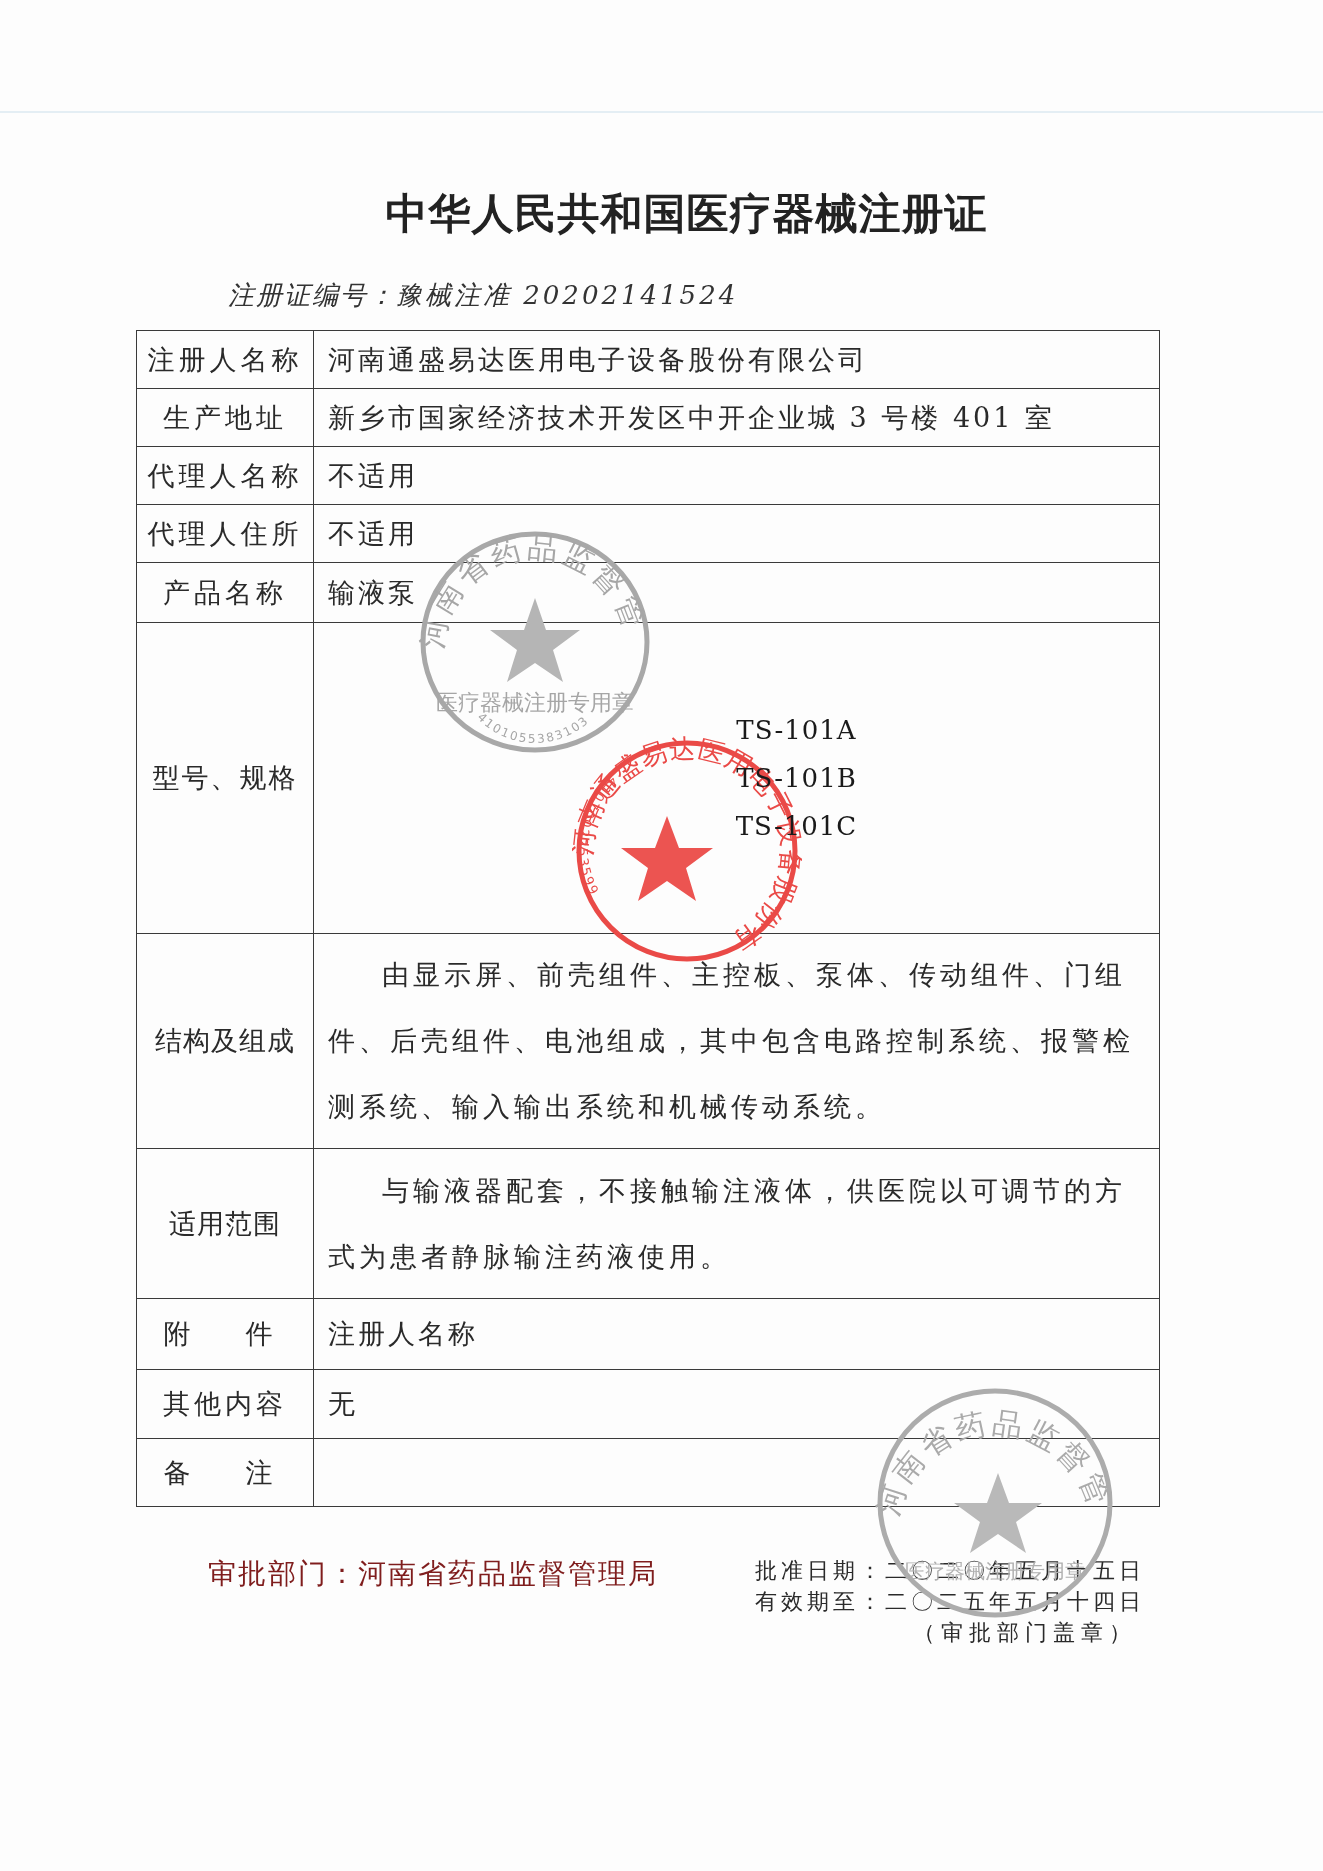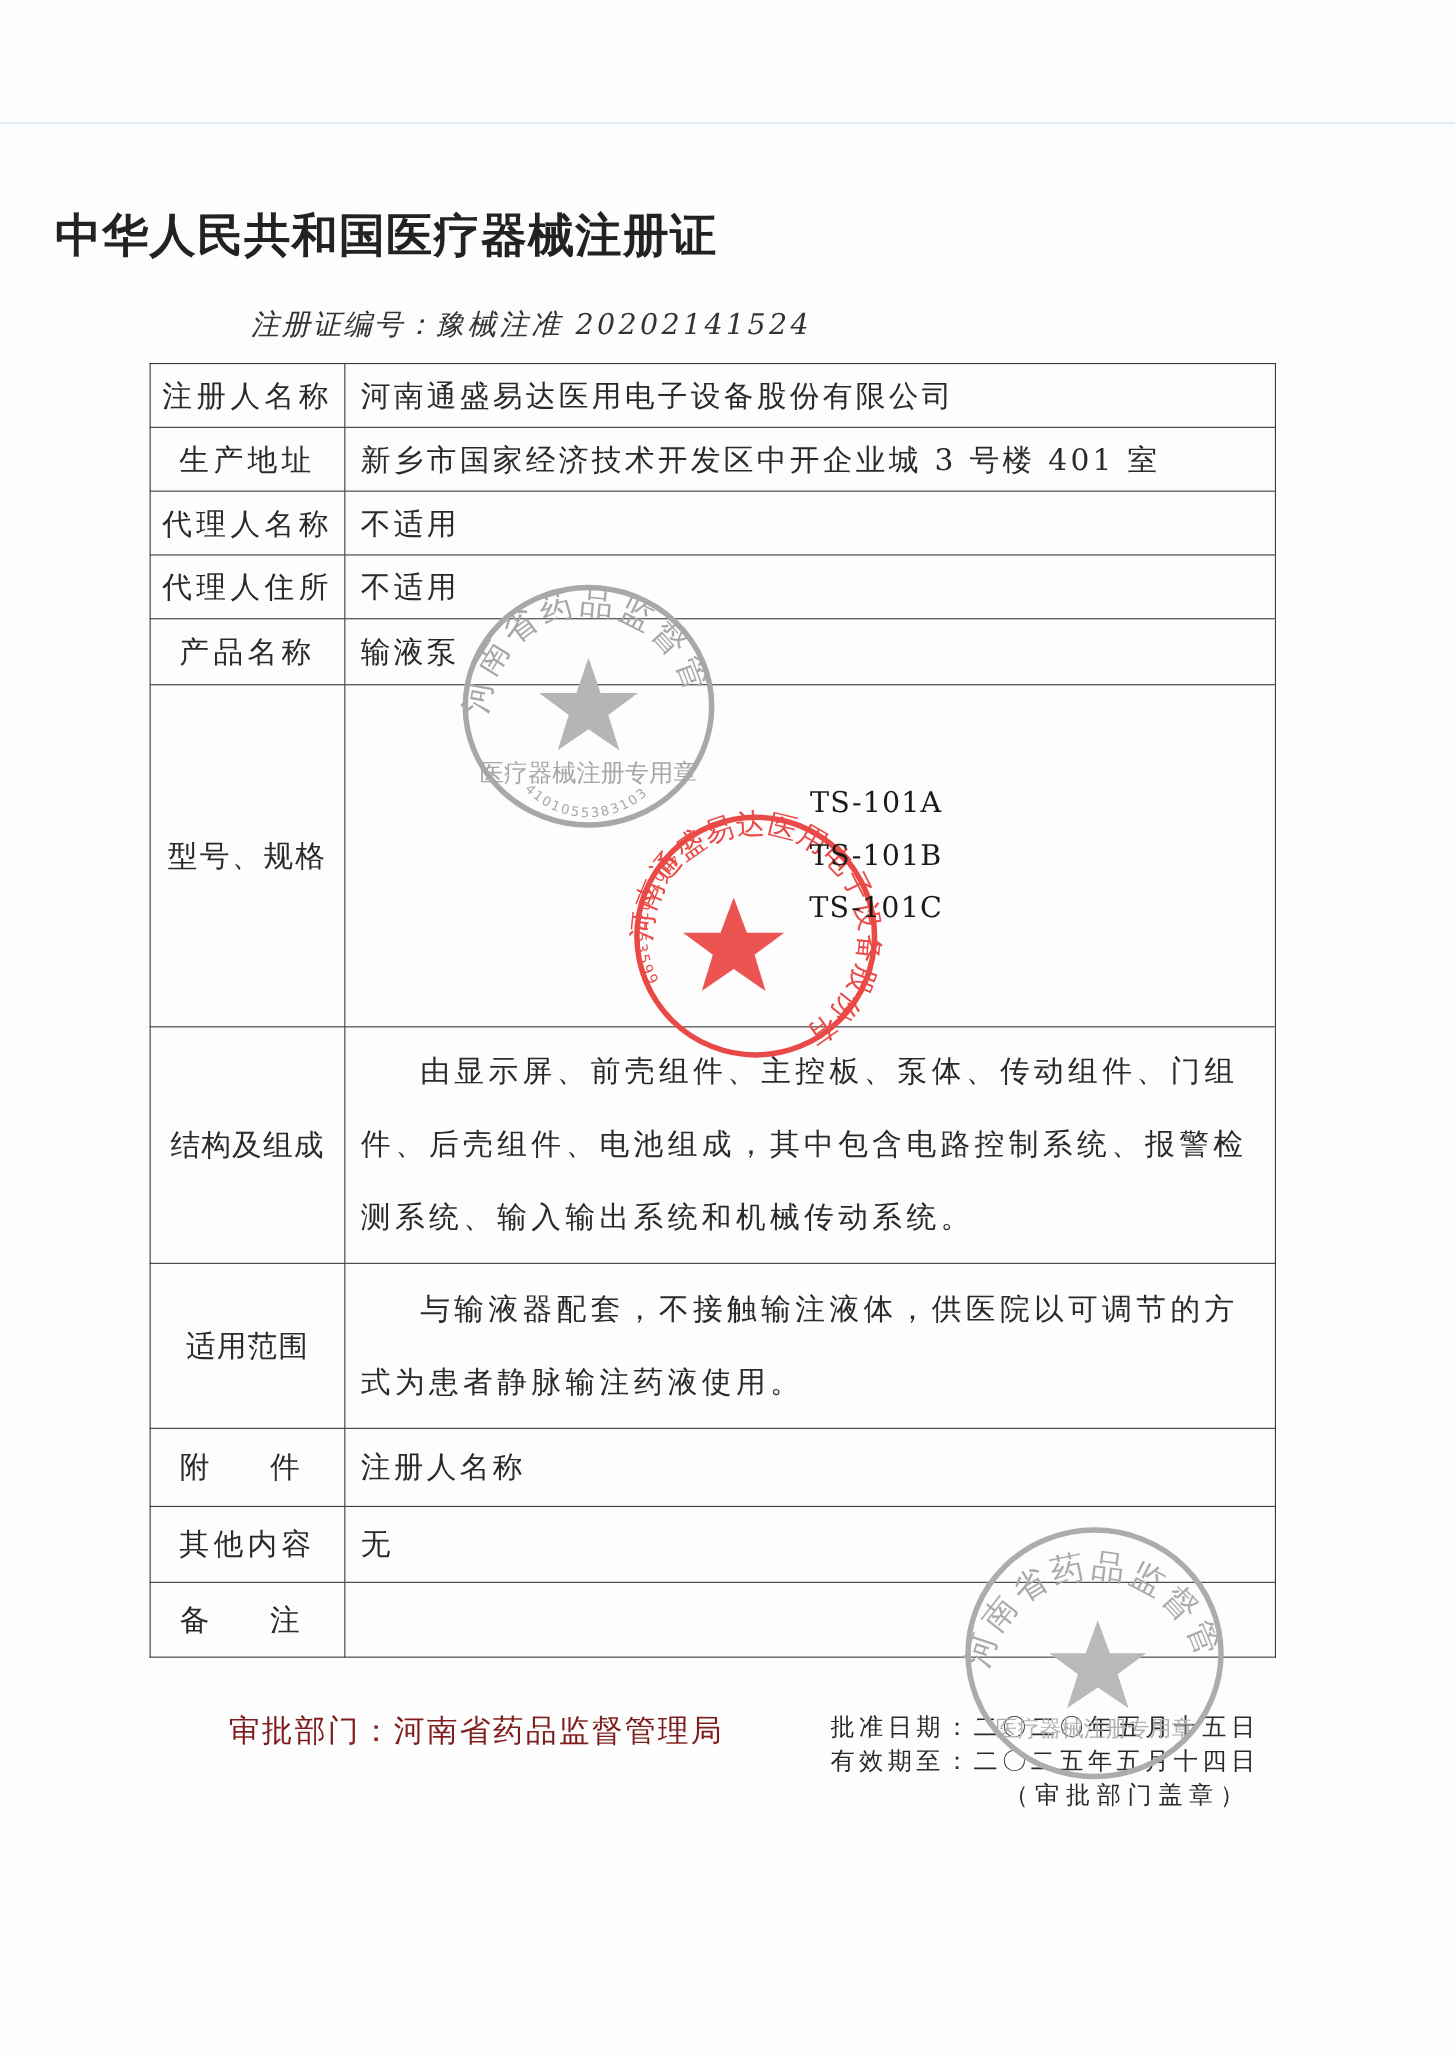--- a/index.html
+++ b/index.html
@@ -7,21 +7,21 @@
       width: 1323px; height: 1871px; position: relative; overflow: hidden;
       background: #fdfdfd;
       font-family: "DejaVu Serif", "Liberation Serif", serif;
       color: #1e1e1e;
     }
     .topline {
       position: absolute; left: 0; top: 111px; width: 1323px; height: 2px;
       background: #e4eef4;
     }
     .title {
-      position: absolute; left: 0; top: 186px; width: 1323px; text-align: left;
+      position: absolute; left: 0; top: 186px; width: 1323px; text-align: center;
       font-size: 42px; font-weight: bold; letter-spacing: 1px; color: #222;
       font-family: "DejaVu Serif", serif;
       padding-left: 50px; box-sizing: border-box;
     }
     .regno {
       position: absolute; left: 228px; top: 278px; font-size: 26px; color: #333;
       letter-spacing: 2px;
       font-style: italic;
     }
     .regno .num { letter-spacing: 3px; }

